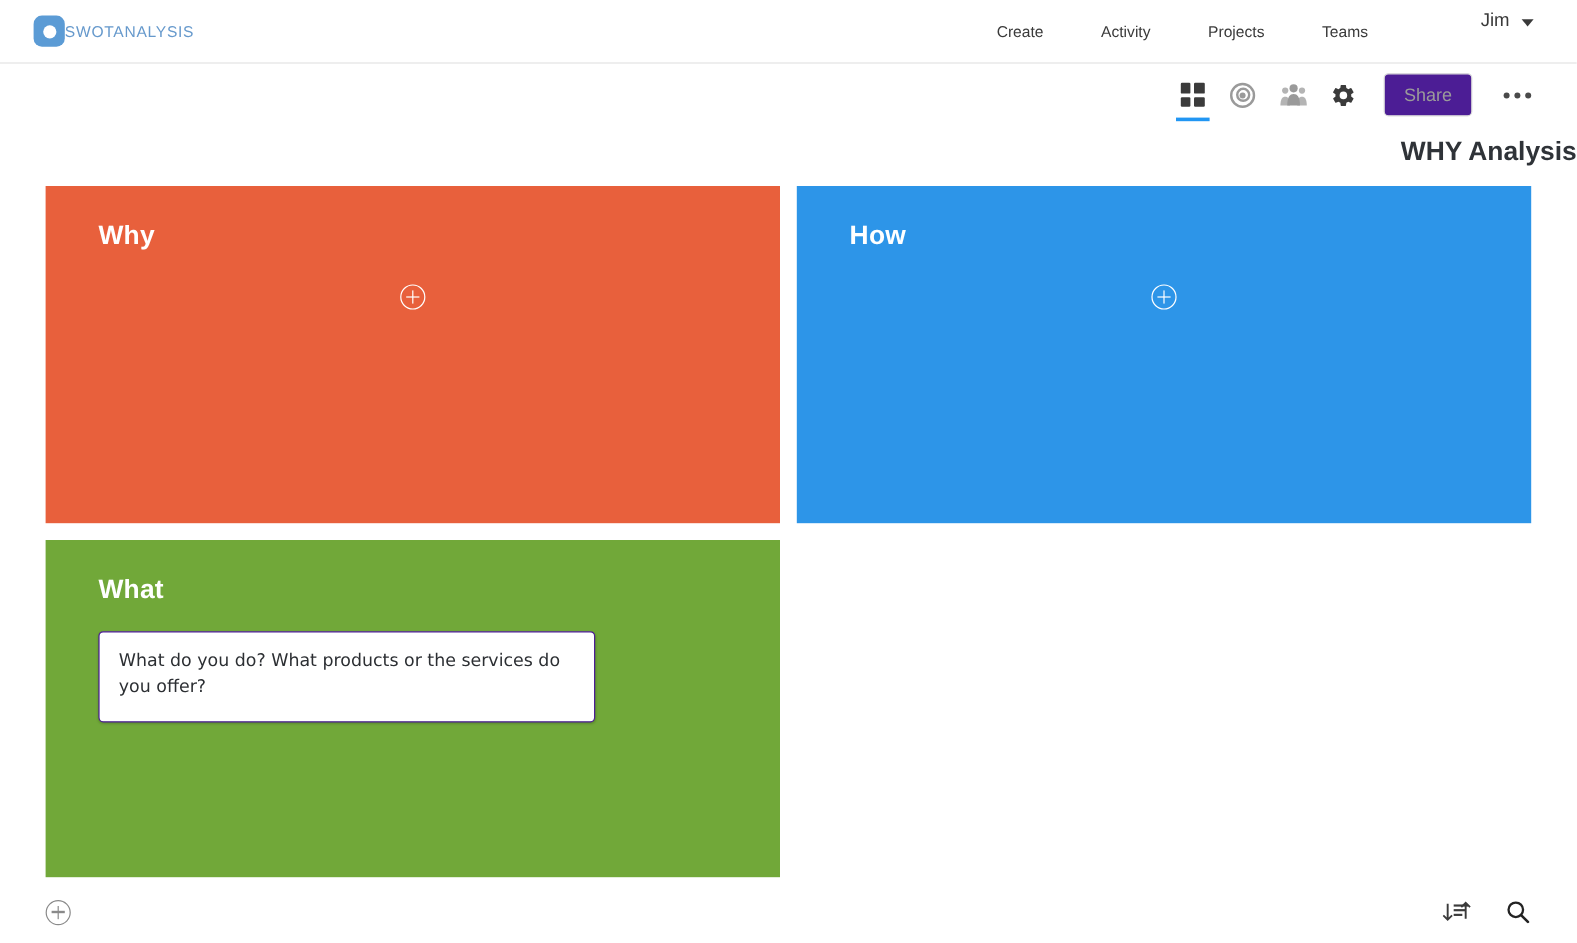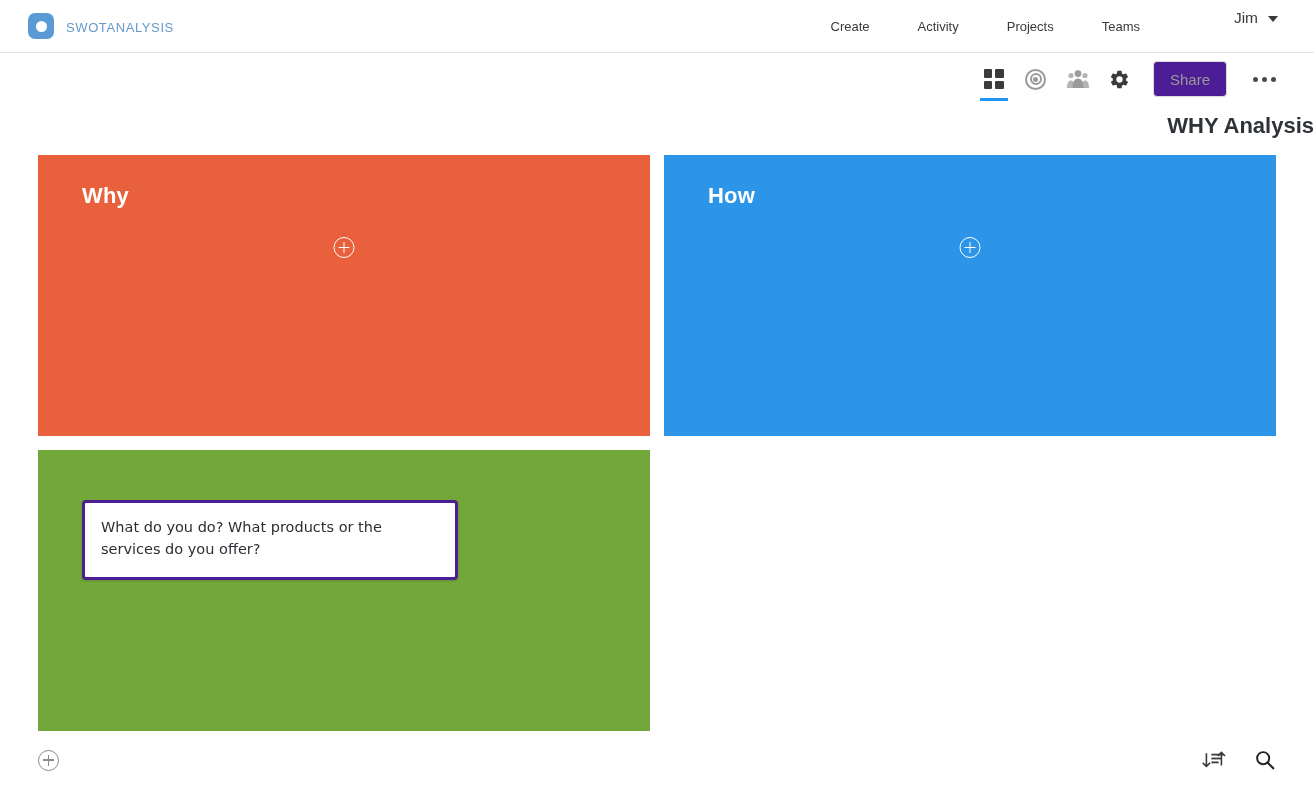--- a/index.html
+++ b/index.html
@@ -24,21 +24,20 @@
     border-bottom: 1px solid #e3e3e3;
     display: flex;
     align-items: center;
     background: #fff;
   }
 
   .brand {
     display: flex;
     align-items: center;
     margin-left: 28px;
-    gap: 12px;
     cursor: pointer;
   }
 
   .brand-mark {
     width: 26px;
     height: 26px;
     border-radius: 7px;
     background: #5b9bd5;
     display: flex;
     align-items: center;
@@ -212,23 +211,23 @@
     content: "";
     position: absolute;
     background: #ffffff;
   }
   .add-circle::before { width: 11px; height: 1.6px; }
   .add-circle::after  { height: 11px; width: 1.6px; }
 
   .note {
     position: relative;
     margin-top: 22px;
-    width: 376px;
+    width: 414px;
     background: #ffffff;
-    border: 3px solid #4c1d95;
+    border: 1px solid #4c1d95;
     border-radius: 4px;
     padding: 14px 16px 16px 16px;
     box-shadow: 0 1px 2px rgba(0,0,0,0.18);
     cursor: pointer;
   }
   .note-text {
     font-family: "DejaVu Sans", sans-serif;
     font-size: 14.5px;
     line-height: 1.5;
     color: #2c2f33;
@@ -338,20 +337,21 @@
     <div class="quad-title">Why</div>
     <div class="add-circle"></div>
   </div>
 
   <div class="quad" id="quad-how" style="background: rgb(45, 149, 232);">
     <div class="quad-title">How</div>
     <div class="add-circle"></div>
   </div>
 
   <div class="quad" id="quad-what" style="background: rgb(113, 168, 57);">
+    <div class="quad-title">What</div>
     <div class="note">
       <div class="note-text">What do you do? What products or the services do you offer?</div>
     </div>
   </div>
 
 </div>
 
 <div class="bottombar">
 
   <div class="add-circle-gray"></div>

